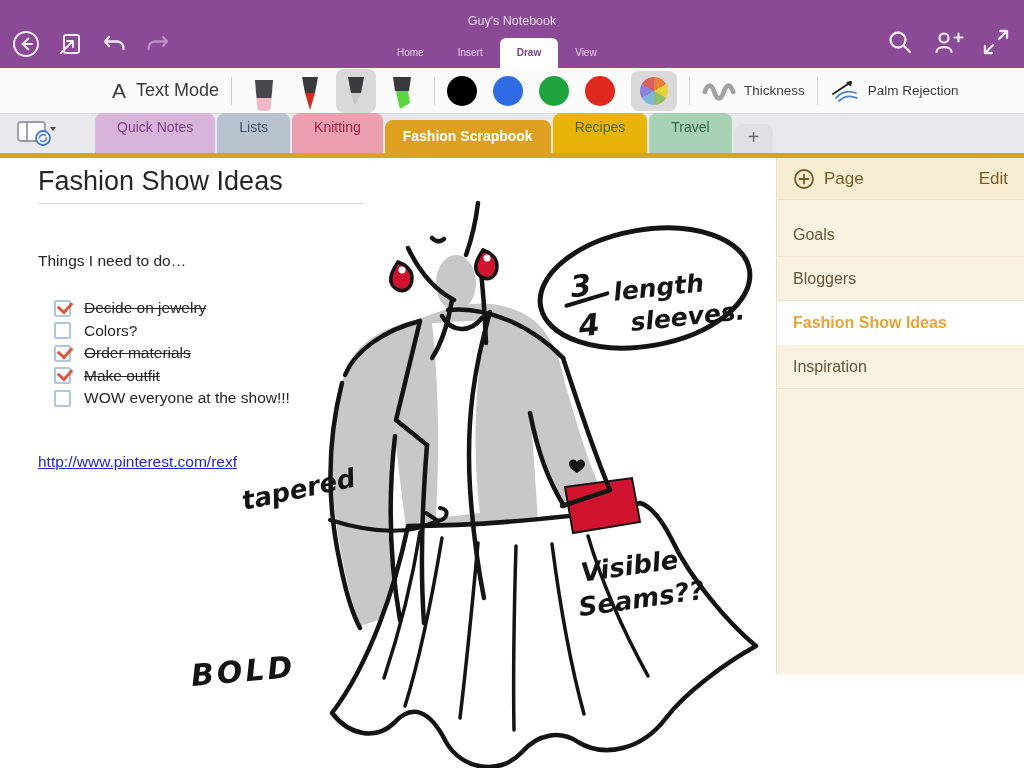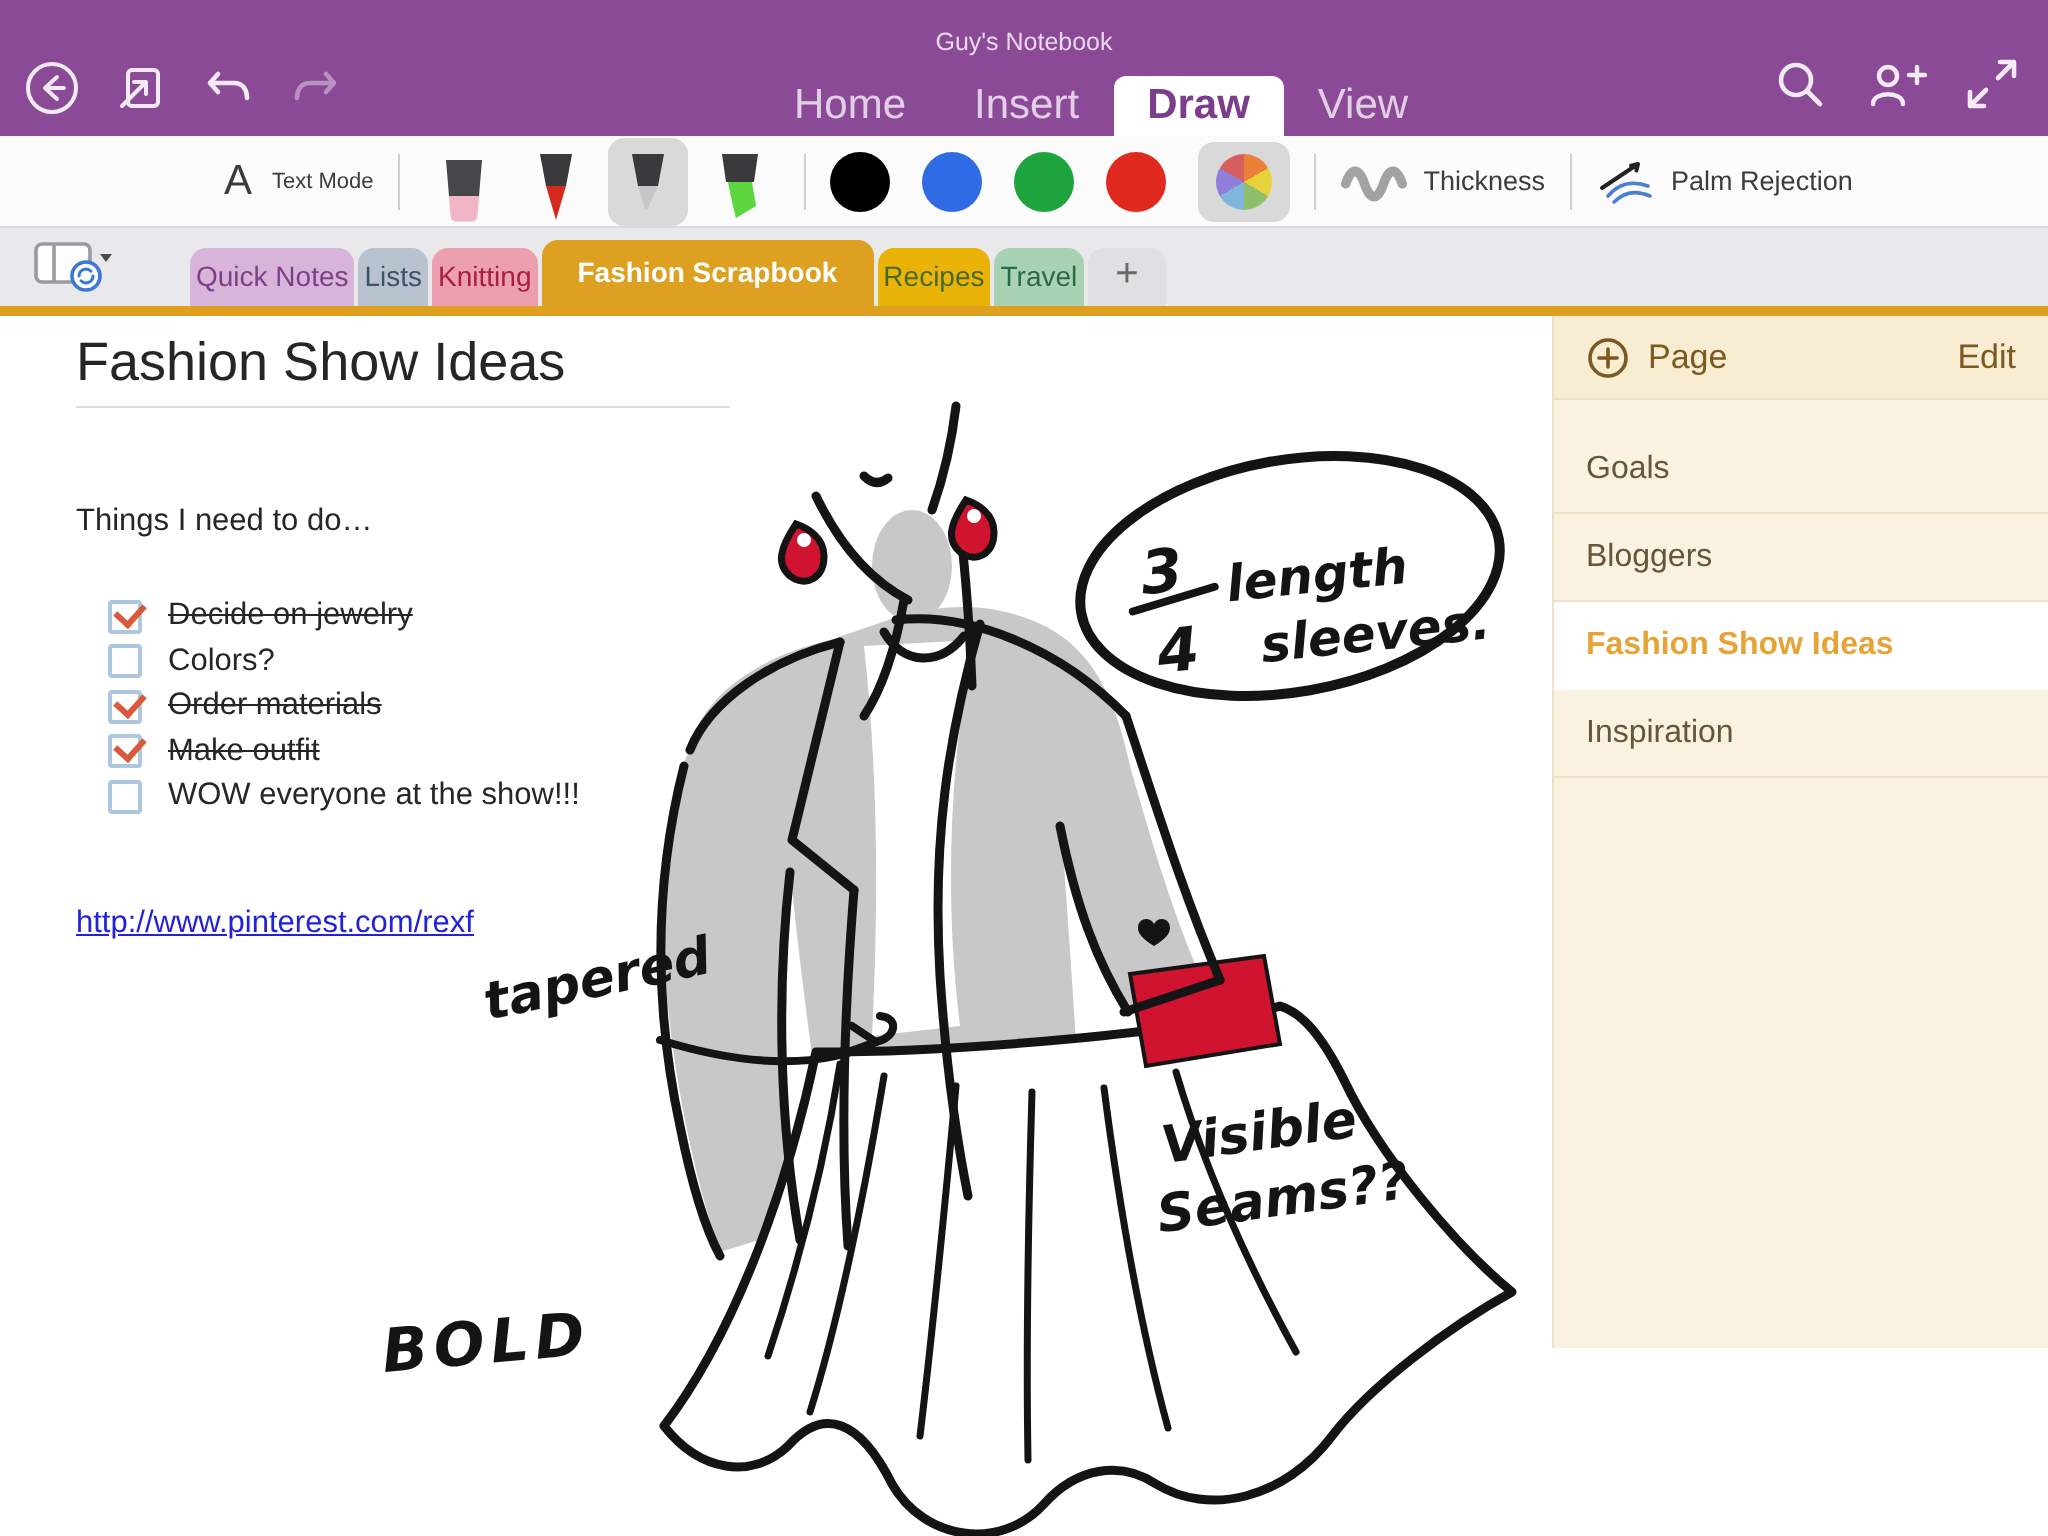--- a/index.html
+++ b/index.html
@@ -7,50 +7,50 @@
     font-family:"Liberation Sans", sans-serif; background:#fff; }
 
   
   .topbar { position:relative; height:68px; background:#8a4a96; }
   .topbar .left-icons { position:absolute; left:10px; bottom:8px; display:flex; align-items:center; gap:12px; }
   .tb-icon { width:32px; height:32px; display:flex; align-items:center; justify-content:center; cursor:pointer; }
   .tb-icon svg { display:block; }
   .nb-title { position:absolute; top:14px; left:0; width:100%; text-align:center;
     font-size:12.5px; color:#e9d8ed; pointer-events:none; }
   .topnav { position:absolute; left:380px; bottom:0; display:flex; align-items:flex-end; }
-  .topnav .tab { height:30px; line-height:30px; padding:0 17px; font-size:21px;
+  .topnav .tab { height:30px; line-height:30px; padding:0 17px; font-size:10px;
     color:#e2cfe6; cursor:pointer; }
   .topnav .tab.active { background:#fff; color:#7b3d8c; font-weight:700; border-radius:6px 6px 0 0; }
   .topbar .right-icons { position:absolute; right:12px; bottom:10px; display:flex; align-items:center; gap:16px; }
 
   
   .toolbar { height:46px; background:#fbfbfb; border-bottom:1px solid #d9d9d9;
     display:flex; align-items:center; }
   .toolbar .sep { width:1px; height:28px; background:#cfcfcf; margin:0 12px; }
   .textmode { display:flex; align-items:center; gap:10px; margin-left:112px; cursor:pointer; }
   .textmode .glyphA { font-size:21px; color:#3c3c3c; }
-  .textmode .lbl { font-size:11px; color:#3c3c3c;text-align:center; }
+  .textmode .lbl { font-size:18px; color:#3c3c3c;text-align:center; }
   .tools { display:flex; align-items:flex-end; gap:6px; }
   .tool { width:40px; height:44px; display:flex; align-items:flex-end; justify-content:center;
     border-radius:8px; cursor:pointer; }
   .tool.selected { background:#d9d9d9; }
   .dots { display:flex; align-items:center; gap:16px; }
   .dot { width:30px; height:30px; border-radius:50%; cursor:pointer; }
   .wheel-wrap { width:46px; height:40px; border-radius:8px; background:#d9d9d9;
     display:flex; align-items:center; justify-content:center; cursor:pointer; }
   .wheel { width:28px; height:28px; border-radius:50%;
     background:conic-gradient(#e8803a 0 60deg,#e8d23a 60deg 120deg,#8fbf6a 120deg 180deg,#7fb6d9 180deg 240deg,#8f7fd9 240deg 300deg,#d95f5f 300deg 360deg); }
   .tb-label-group { display:flex; align-items:center; gap:8px; cursor:pointer; }
   .tb-label-group .lbl { font-size:13.5px; color:#3c3c3c; }
 
   
   .tabstrip { position:relative; height:39px; background:#e9e9ec; }
   .nbswitch { position:absolute; left:16px; top:4px; cursor:pointer; display:flex; align-items:flex-start; gap:3px; }
   .section-tabs { position:absolute; left:95px; bottom:0; display:flex; align-items:flex-end; gap:2px; }
-  .section-tab { height:29px; line-height:29px; padding:0 3px; font-size:14px;
+  .section-tab { height:40px; line-height:29px; padding:0 22px; font-size:14px;
     border-radius:8px 8px 0 0; cursor:pointer; white-space:nowrap; }
   .section-tab.active { height:33px; line-height:33px; font-weight:700; padding:0 18px; }
   .add-tab { height:29px; line-height:27px; padding:0 14px; font-size:20px; color:#6a6a6a;
     background:#e0e0e2; border-radius:8px 8px 0 0; cursor:pointer; }
   .accentbar { height:5px; background:#df9f1f; }
 
   
   .main { position:relative; height:610px; }
   .page-area { position:absolute; left:0; top:0; width:776px; height:610px; background:#fff; overflow:hidden; }
   .page-title { position:absolute; left:38px; top:8px; font-size:27px; font-weight:300; color:#262626; }

